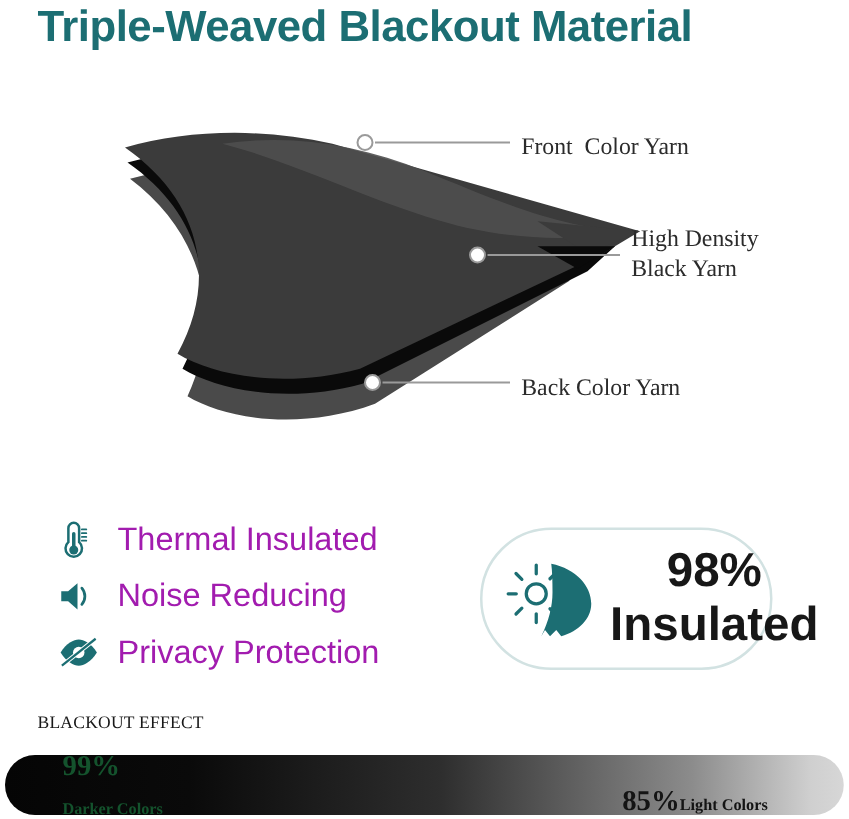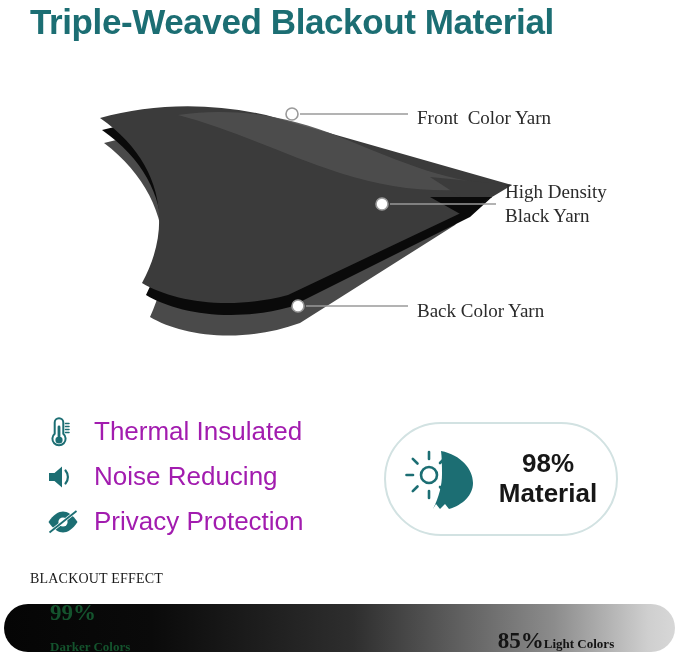--- a/index.html
+++ b/index.html
@@ -44,21 +44,21 @@
 
   
   .badge{
     position:absolute;left:384px;top:422px;width:234px;height:114px;
     border:2px solid #d2e2e2;border-radius:58px;background:#ffffff;
     display:flex;align-items:center;box-sizing:border-box;
   }
   .badge .bicon{width:84px;height:84px;margin-left:16px;flex:none;display:flex;align-items:center;justify-content:center;}
   .badge .btext{
     font-family:"Liberation Sans",sans-serif;font-weight:bold;
-    font-size:26px;color:#171717;line-height:1.14;
+    font-size:38px;color:#171717;line-height:1.14;
     text-align:center;flex:1;margin-left:2px;margin-right:8px;
   }
 
   
   .effect-title{
     position:absolute;left:30px;top:571px;
     font-family:"Liberation Serif",serif;font-size:14px;color:#191919;
     letter-spacing:0.2px;white-space:nowrap;
   }
   .bar{
@@ -183,21 +183,21 @@
           <line x1="35" y1="22" x2="39.5" y2="17.5"></line>
           <line x1="35" y1="46" x2="39.5" y2="50.5"></line>
         </g>
 
         <path d="M36 10 C56 14 68 28 68 42 C68 54 58 64 44 68 L40 63 L35 68 L31 63 L28 68
                  C34 56 37 44 37 33 C37 24 36.8 16 36 10 Z" fill="#1c6e73"></path>
       </svg>
     </span>
     <span class="btext">
       <span>98%</span><br>
-      <span>Material</span>
+      <span>Insulated</span>
     </span>
   </div>
 
   <div class="effect-title">BLACKOUT EFFECT</div>
 
   <div class="bar"></div>
 
   <div class="bar-left light">
     <span class="bar-pct">99%</span>
     <span class="bar-sub">Darker Colors</span>

